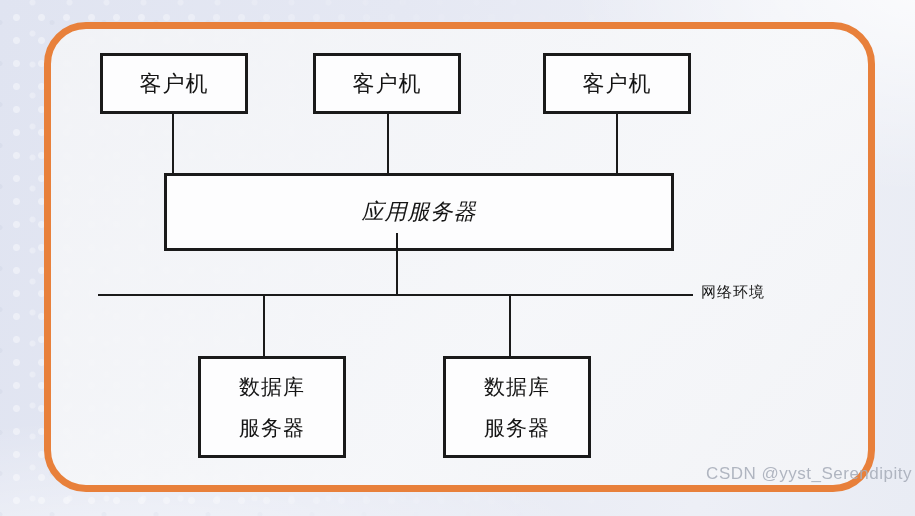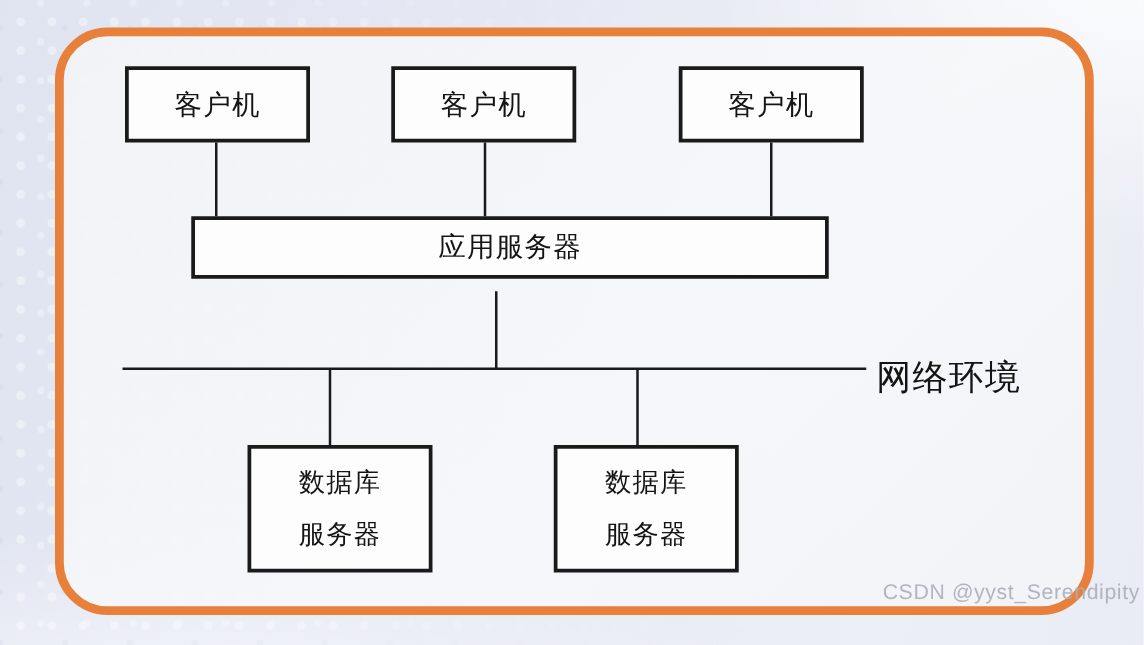--- a/index.html
+++ b/index.html
@@ -52,38 +52,38 @@
     align-items: center;
     justify-content: center;
     color: var(--text);
     font-size: 22px;
     letter-spacing: 1px;
     text-align: left;
   }
   .node-client-1 { left: 100px; top: 53px;  width: 148px; height: 61px; }
   .node-client-2 { left: 313px; top: 53px;  width: 148px; height: 61px; }
   .node-client-3 { left: 543px; top: 53px;  width: 148px; height: 61px; }
-  .node-app      { left: 153px; top: 173px; width: 510px; height: 50px; }
+  .node-app      { left: 164px; top: 173px; width: 510px; height: 78px; font-style: italic; }
   .node-db-1     { left: 198px; top: 356px; width: 148px; height: 102px; font-size: 21px; }
   .node-db-2     { left: 443px; top: 356px; width: 148px; height: 102px; font-size: 21px; }
   .node-db-1 span, .node-db-2 span { display: block; line-height: 41px; }
   
   .vline { position: absolute; width: 2px; background: var(--line); }
   .hline { position: absolute; height: 2px; background: var(--line); }
   .conn-c1   { left: 172px; top: 114px; height: 60px; }
   .conn-c2   { left: 387px; top: 114px; height: 60px; }
   .conn-c3   { left: 616px; top: 114px; height: 60px; }
   .conn-app  { left: 396px; top: 233px; height: 62px; }
   .bus       { left: 98px;  top: 294px; width: 595px; }
   .conn-db1  { left: 263px; top: 296px; height: 60px; }
   .conn-db2  { left: 509px; top: 296px; height: 60px; }
   .net-label {
     position: absolute;
     left: 701px; top: 283px;
-    font-size: 28px;
+    font-size: 15px;
     color: var(--text);
     letter-spacing: 1px;
     white-space: nowrap;
   }
   .watermark {
     position: absolute;
     right: 3px; top: 464px;
     font-size: 17px;
     color: var(--watermark);
     opacity: 0.9;

